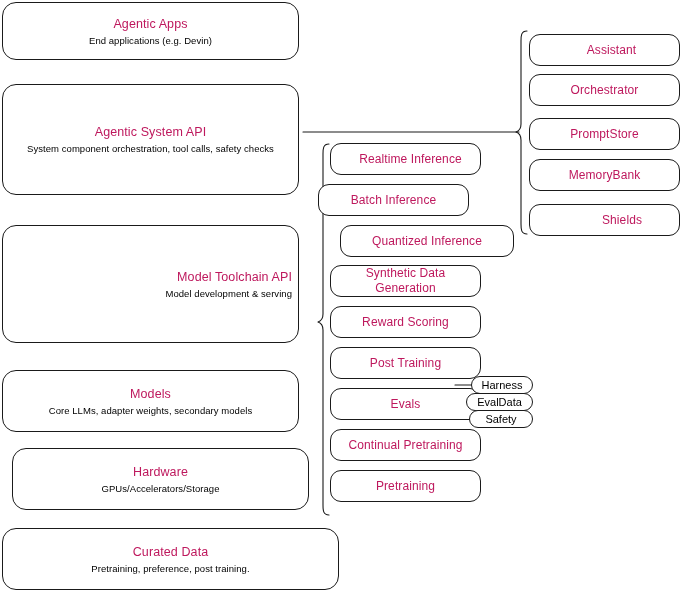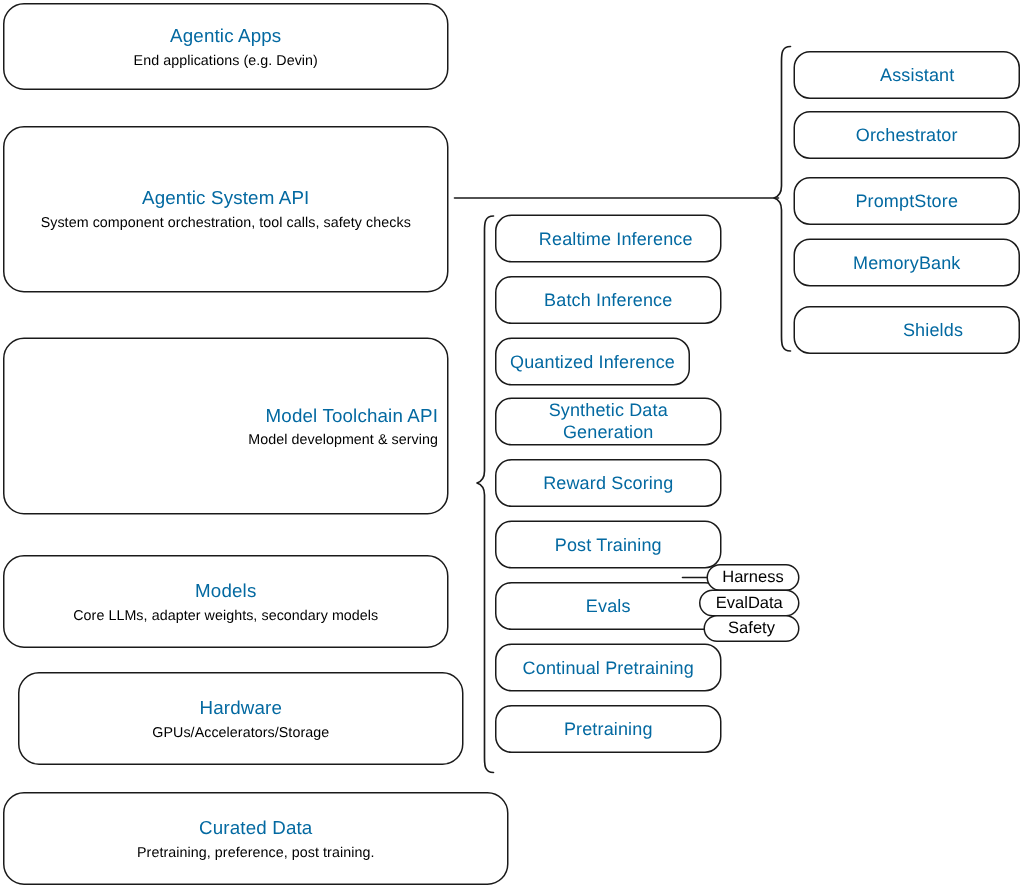--- a/index.html
+++ b/index.html
@@ -34,21 +34,21 @@
     flex-direction: column;
     align-items: center;
     justify-content: center;
     text-align: center;
     padding: 2px 6px;
   }
   .node .title {
     font-size: 12.5px;
     line-height: 16px;
     letter-spacing: 0.1px;
-    color: #0369a1;
+    color: #be185d;
   }
   .node .subtitle {
     font-size: 9.5px;
     line-height: 13px;
     letter-spacing: 0.05px;
     color: #000;
     margin-top: 2px;
   }
   
   .layer-node {
@@ -151,24 +151,24 @@
   </div>
 
   <div class="node layer-node" style="left:2px; top:528px; width:337px; height:62px;">
     <div class="title">Curated Data</div>
     <div class="subtitle">Pretraining, preference, post training.</div>
   </div>
 
   <div class="node chip" style="left:330px; top:143px; width:151px; height:32px;padding-left:16px;">
     <div class="title">Realtime Inference</div>
   </div>
-  <div class="node chip" style="left:330px; top:184px; width:151px; height:32px;">
+  <div class="node chip" style="left:318px; top:184px; width:151px; height:32px;">
     <div class="title">Batch Inference</div>
   </div>
-  <div class="node chip" style="left:330px; top:225px; width:130px; height:32px;">
+  <div class="node chip" style="left:340px; top:225px; width:174px; height:32px;">
     <div class="title">Quantized Inference</div>
   </div>
   <div class="node chip" style="left:330px; top:265px; width:151px; height:32px;">
     <div class="title">Synthetic Data Generation</div>
   </div>
   <div class="node chip" style="left:330px; top:306px; width:151px; height:32px;">
     <div class="title">Reward Scoring</div>
   </div>
   <div class="node chip" style="left:330px; top:347px; width:151px; height:32px;">
     <div class="title">Post Training</div>

